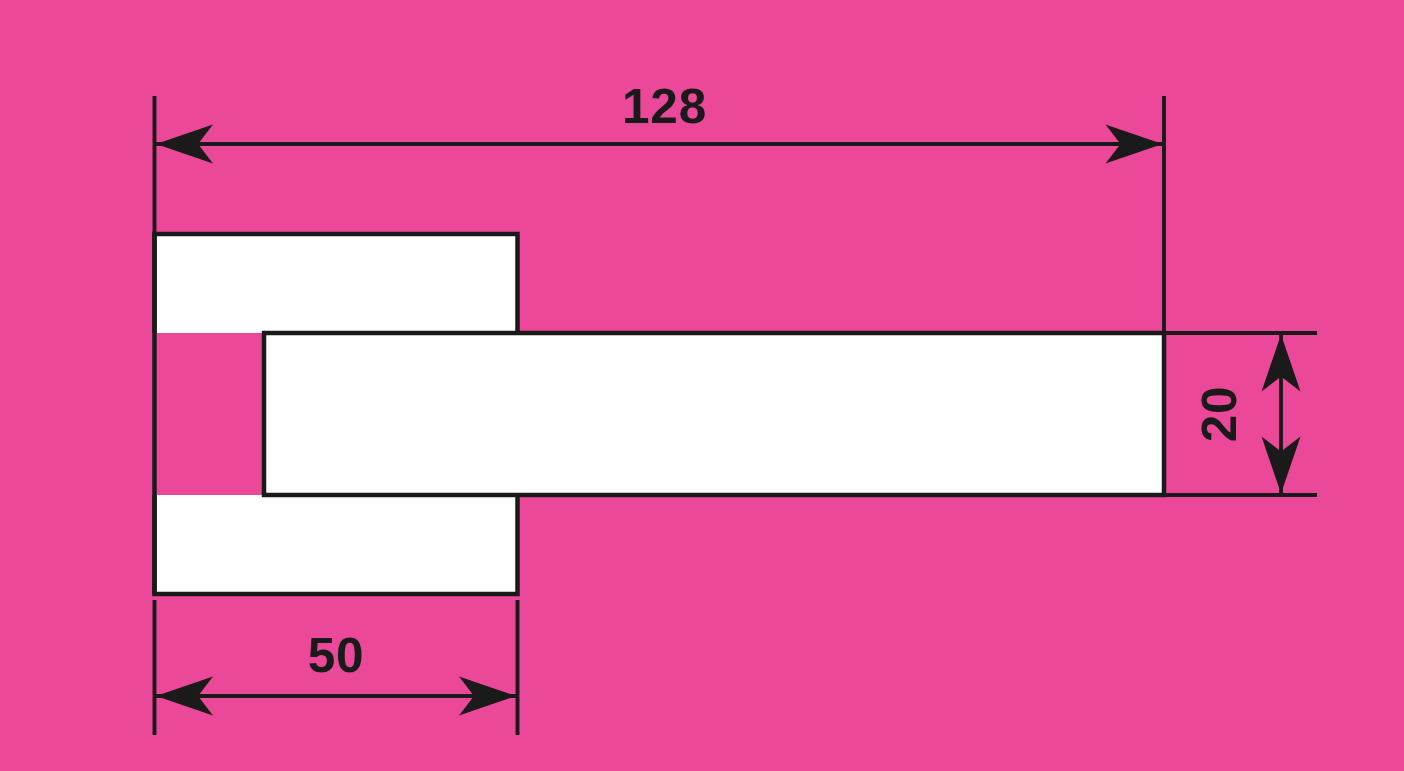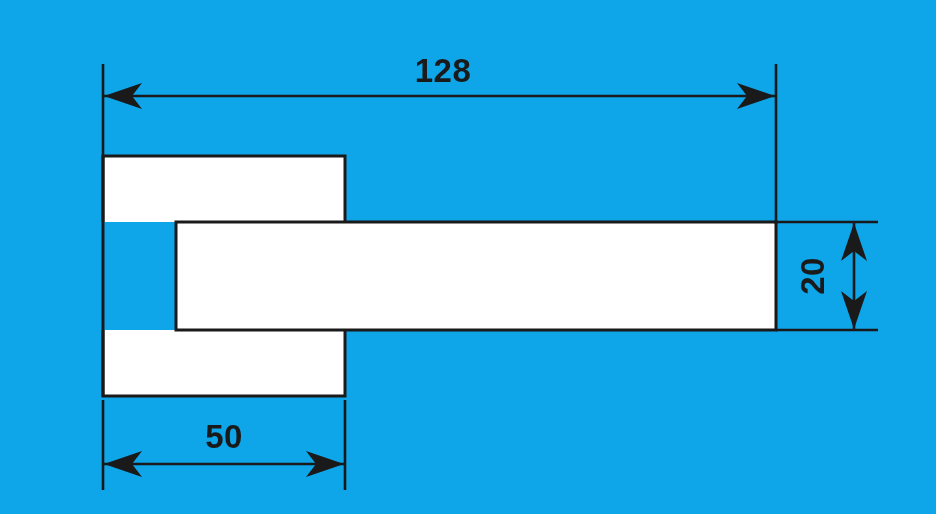--- a/index.html
+++ b/index.html
@@ -11,21 +11,21 @@
   body {
     width: 936px;
     height: 514px;
     overflow: hidden;
     font-family: "Liberation Sans", sans-serif;
   }
   #drawing-root {
     position: relative;
     width: 936px;
     height: 514px;
-    background: #0ea5e9;
+    background: #ec4899;
   }
   svg#technical-drawing {
     display: block;
     width: 936px;
     height: 514px;
   }
   .outline {
     fill: #ffffff;
     stroke: #1a1a1a;
     stroke-width: 3;

